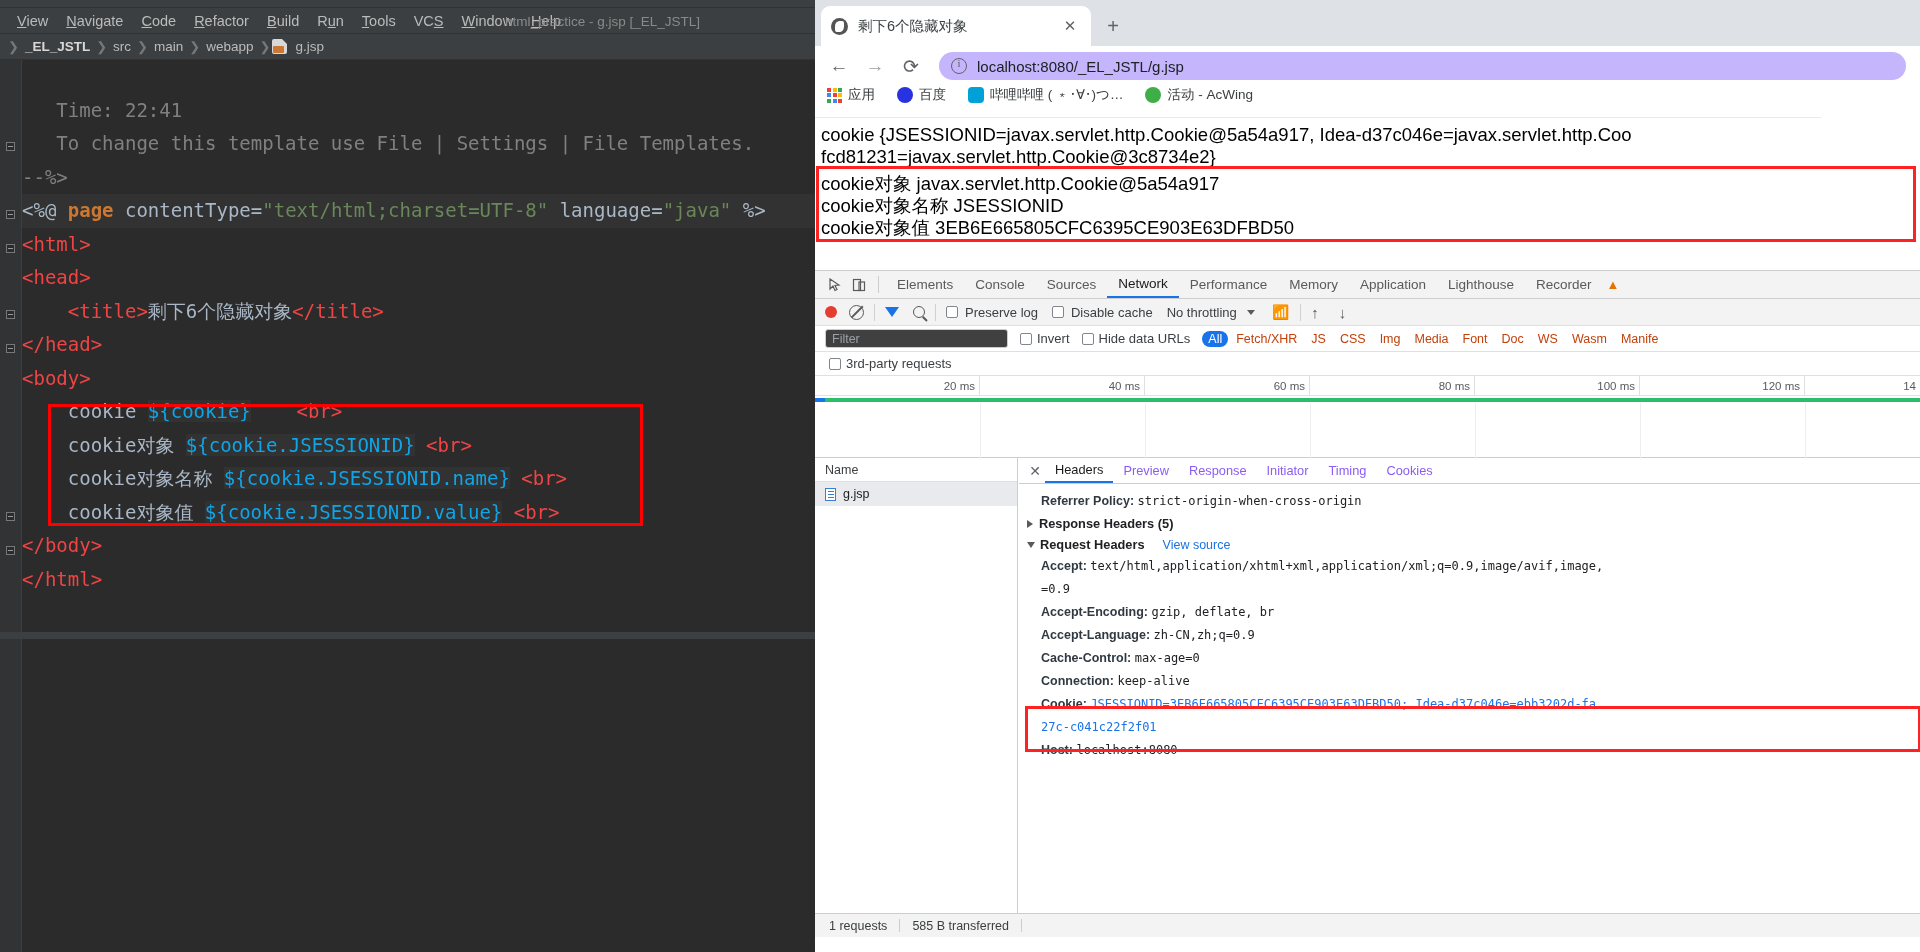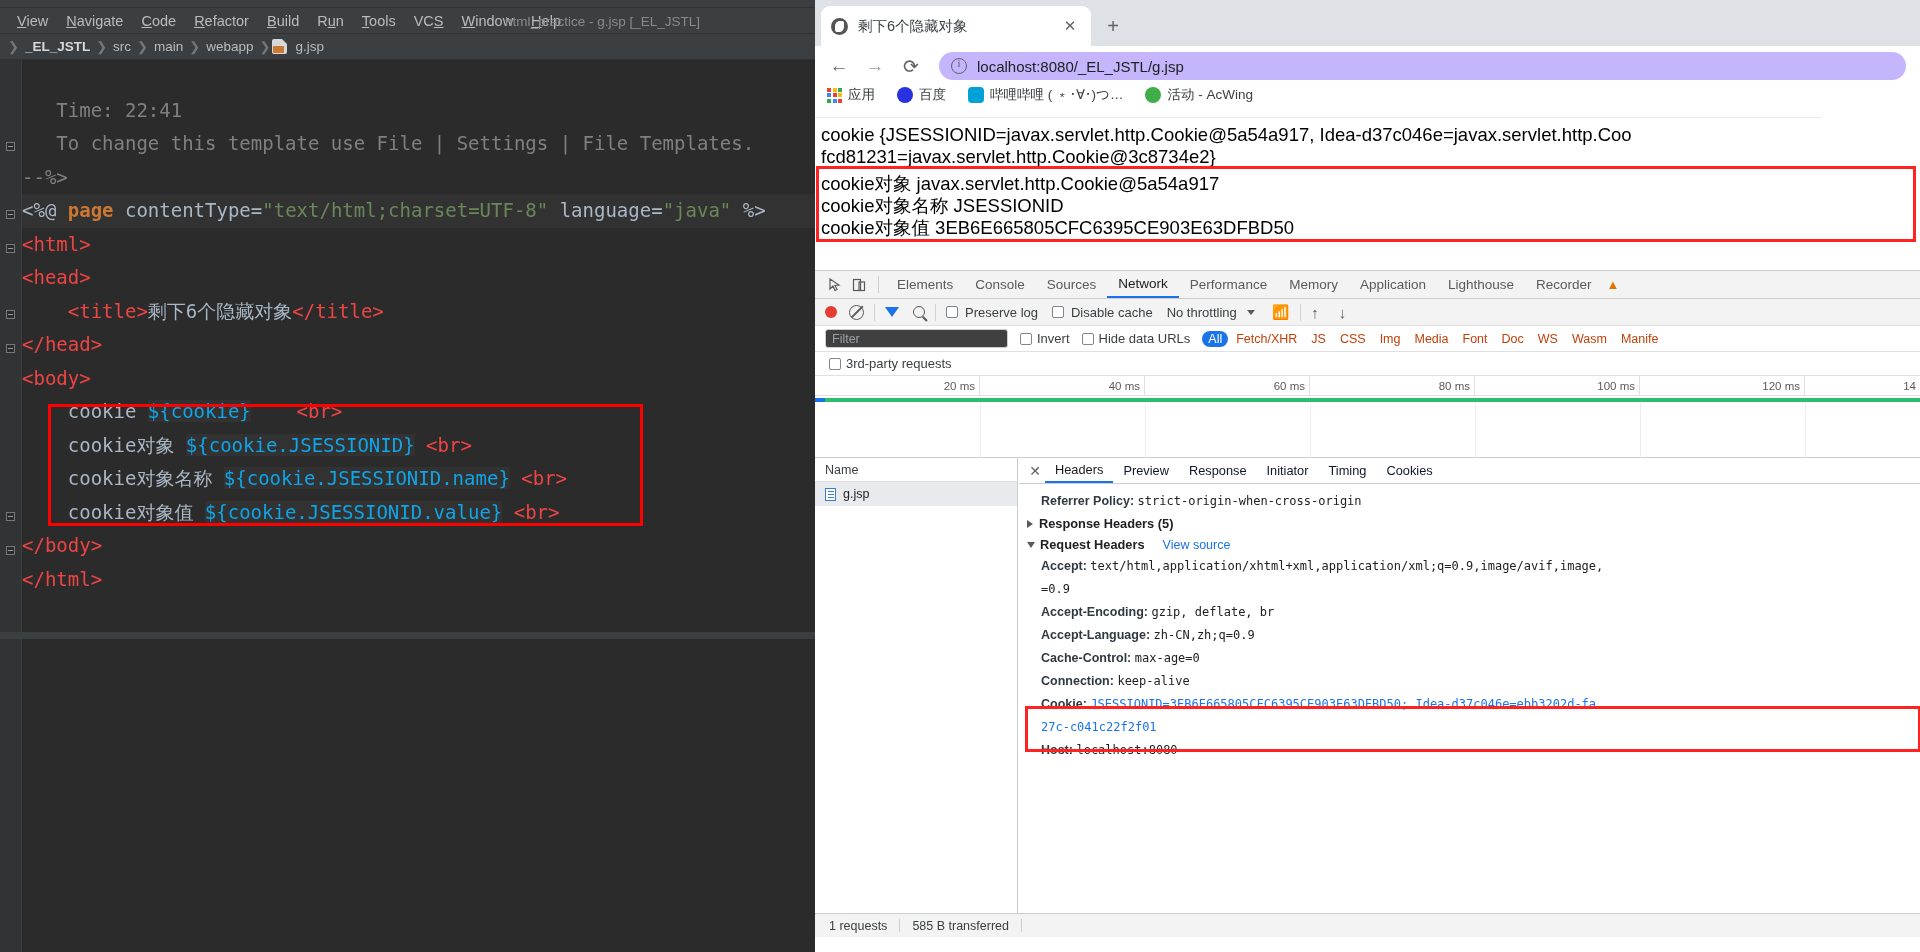--- a/index.html
+++ b/index.html
@@ -291,21 +291,21 @@
   }
   .detail-col {
     position: absolute; left: 204px; top: 0; width: 901px; height: 455px; background: #fff;
     overflow: hidden;
   }
   .detail-tabs {
     height: 26px; display: flex; align-items: center; border-bottom: 1px solid #cdcdcd;
     padding-left: 6px; background: #fff;
   }
   .dt-x { width: 20px; height: 20px; display:flex; align-items:center; justify-content:center; color:#5f6368; font-size:14px; flex:none;}
-  .d-tab { font-size: 12.8px; color: #0f172a; padding: 4px 10px; height: 25px; display:flex; align-items:center; white-space: nowrap; flex:none;}
+  .d-tab { font-size: 12.8px; color: #8b5cf6; padding: 4px 10px; height: 25px; display:flex; align-items:center; white-space: nowrap; flex:none;}
   .d-tab.sel { color: #1a1a1a; border-bottom: 2px solid #1a73e8; }
   .hdr-body { padding: 6px 0 0 0; font-size: 12.5px; }
   .h-line { padding: 3px 0 3px 22px; white-space: nowrap; line-height: 17px; }
   .h-key { color: #303942; font-weight: bold; font-family: "Liberation Sans", sans-serif; }
   .h-val { color: #202124; font-family: "DejaVu Sans Mono", monospace; font-size: 12px; text-align: center; }
   .h-sec { padding: 3px 0 3px 8px; font-weight: bold; color: #202124; font-size: 12.8px; display:flex; align-items:center; }
   .tri { width:0;height:0;border-top:4.5px solid transparent;border-bottom:4.5px solid transparent;border-left:6px solid #5a5a5a;margin-right:6px; flex:none;}
   .tri.open { border-left:4.5px solid transparent;border-right:4.5px solid transparent;border-top:6px solid #5a5a5a; border-bottom:0; margin-right:5px;}
   .viewsource { color: #1a73e8; font-weight: normal; margin-left: 18px; font-size: 12.5px; }
   .h-cookie { color: #1a73e8; font-family: "DejaVu Sans Mono", monospace; font-size: 12px; }

